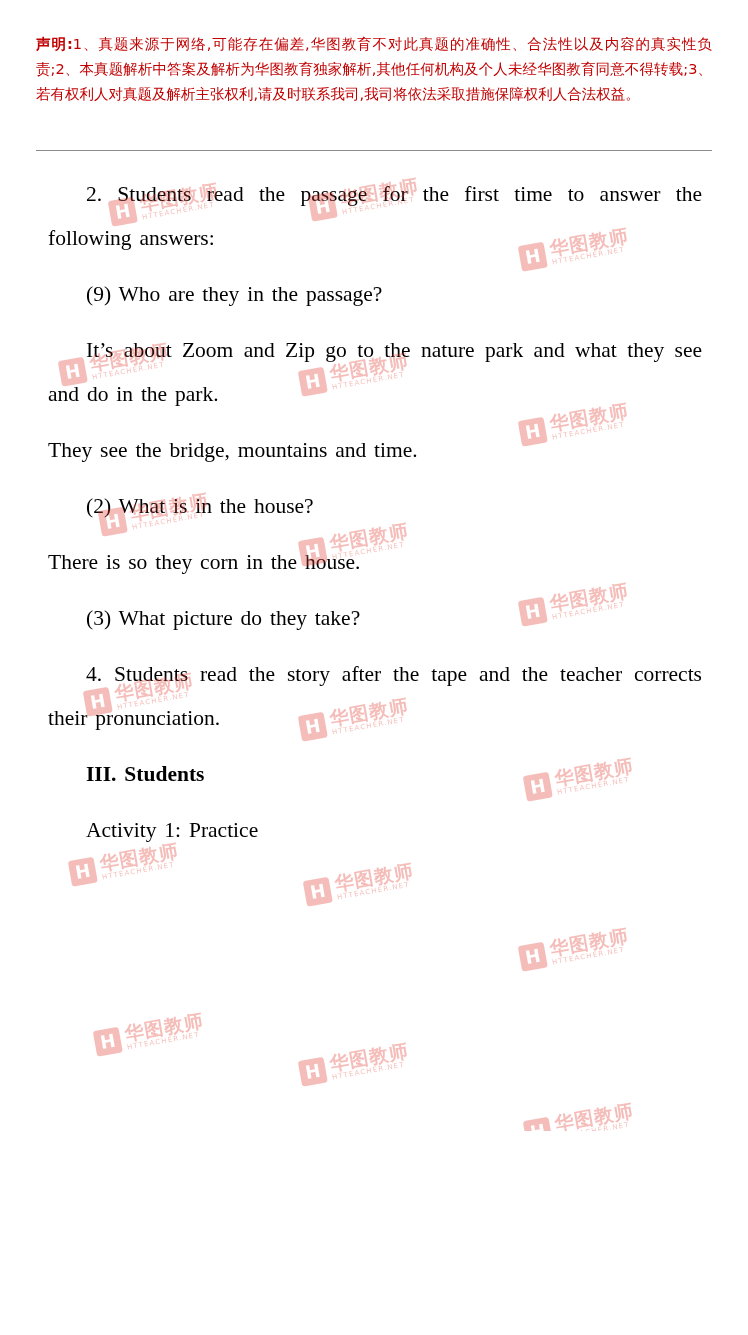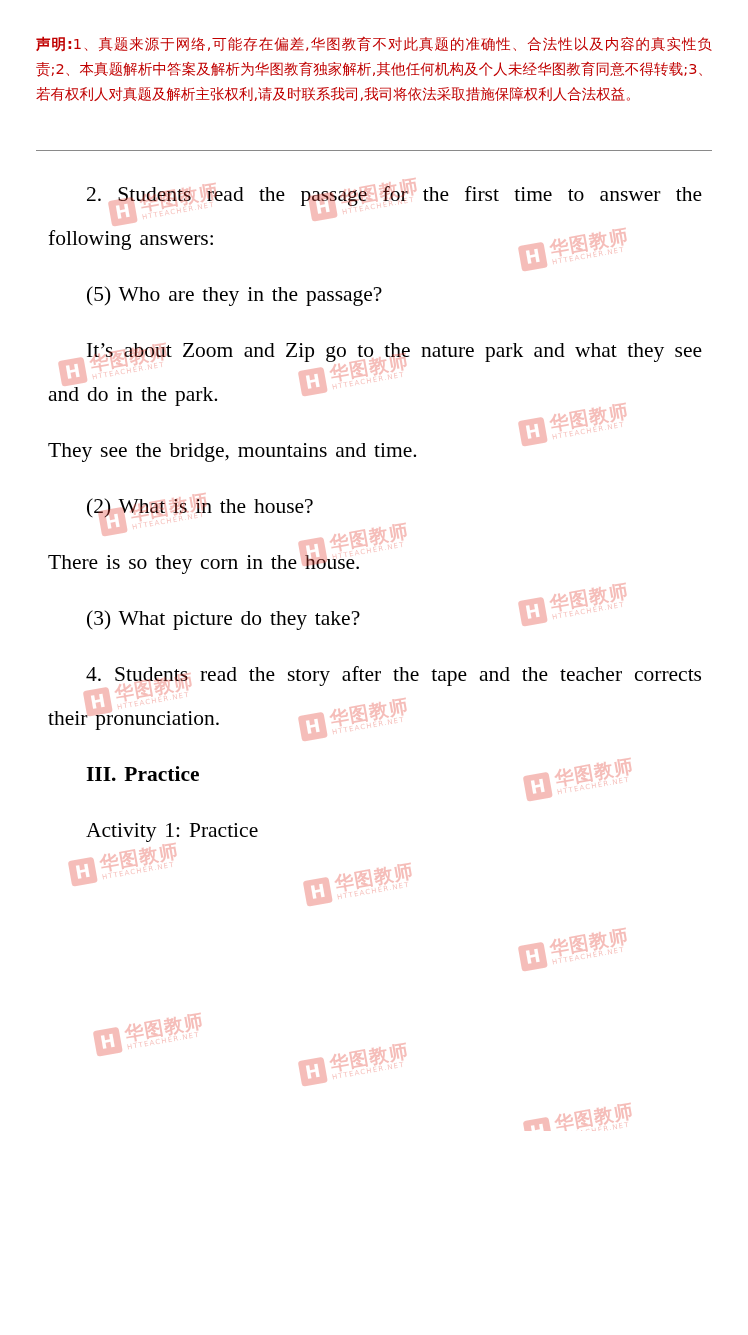--- a/index.html
+++ b/index.html
@@ -133,28 +133,28 @@
 
 <div class="page">
 
   <div class="disclaimer">
     <span class="lead">声明:</span><span>1、真题来源于网络,可能存在偏差,华图教育不对此真题的准确性、合法性以及内容的真实性负责;2、本真题解析中答案及解析为华图教育独家解析,其他任何机构及个人未经华图教育同意不得转载;3、若有权利人对真题及解析主张权利,请及时联系我司,我司将依法采取措施保障权利人合法权益。</span>
   </div>
   <div class="rule"></div>
 
   <div class="content">
     <p class="indent">2. Students read the passage for the first time to answer the following answers:</p>
-    <p class="indent nojustify">(5) Who are they in the passage?</p>
+    <p class="indent nojustify">(9) Who are they in the passage?</p>
     <p class="indent">It’s about Zoom and Zip go to the nature park and what they see and do in the park.</p>
     <p class="nojustify">They see the bridge, mountains and time.</p>
     <p class="indent nojustify">(2) What is in the house?</p>
     <p class="nojustify">There is so they corn in the house.</p>
     <p class="indent nojustify">(3) What picture do they take?</p>
     <p class="indent">4. Students read the story after the tape and the teacher corrects their pronunciation.</p>
-    <p class="heading">III. Practice</p>
+    <p class="heading">III. Students</p>
     <p class="indent nojustify">Activity 1: Practice</p>
   </div>
 
   <div class="wm-layer">
     <div class="wm" style="left:110px; top:200px; transform: rotate(-10deg);">
       <span class="wm-badge">H</span>
       <span class="wm-txt">
           <span class="wm-cn">华图教师</span>
           <span class="wm-en">HTTEACHER.NET</span>
         </span>

